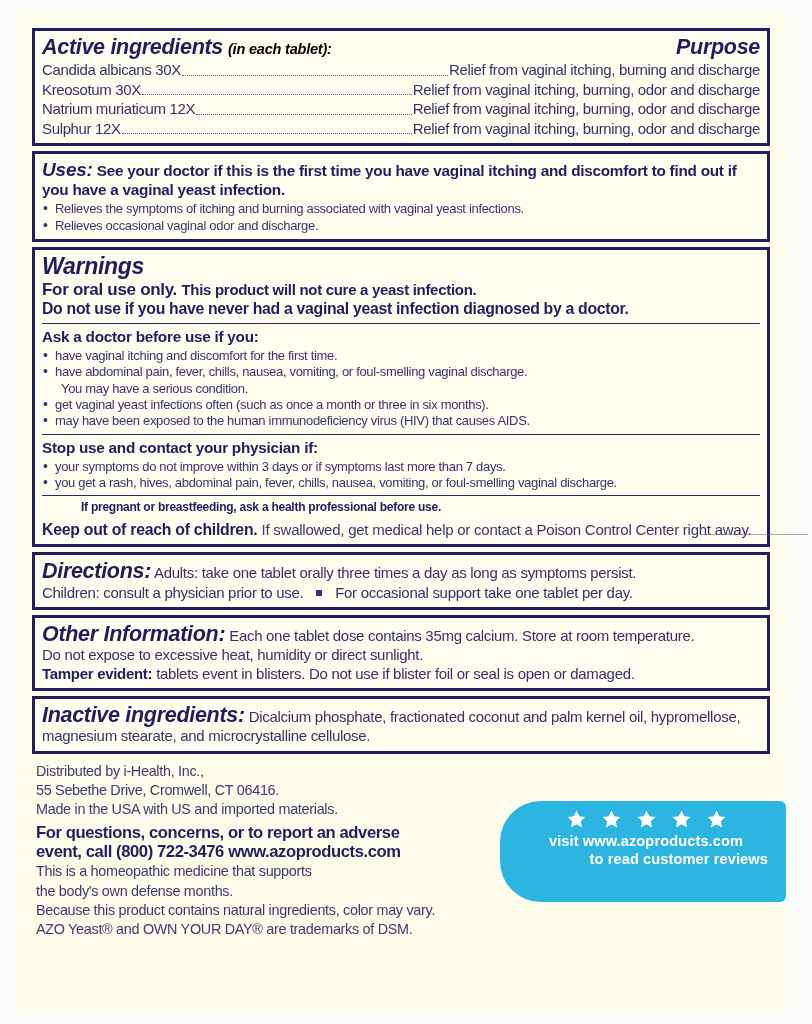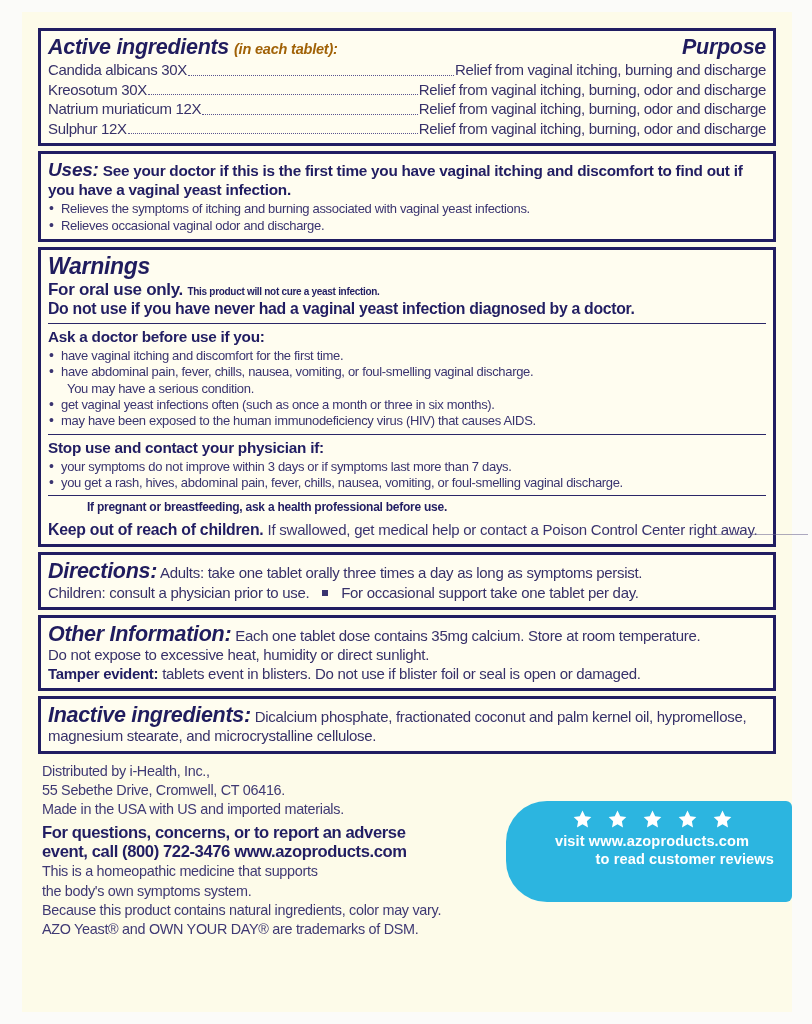--- a/index.html
+++ b/index.html
@@ -18,21 +18,21 @@
   #page {
     position: relative;
     width: 812px;
     height: 1024px;
     background: #fbfbf9;
     box-sizing: border-box;
     overflow: hidden;
   }
   #page-inner {
     position: absolute;
-    left: 22px;
+    left: 16px;
     top: 12px;
     width: 770px;
     height: 1000px;
     background: #fdfbe9;
   }
 
   
   .label {
     position: absolute;
     left: 16px;
@@ -105,21 +105,21 @@
   .hdr-row {
     display: flex;
     align-items: baseline;
     justify-content: space-between;
   }
   .hdr-left { display: flex; align-items: baseline; }
   .hdr-paren {
     font-style: italic;
     font-weight: bold;
     font-size: 14.5px;
-    color: #a16207;
+    color: #000000;
     margin-left: 5px;
     letter-spacing: -0.2px;
   }
 
   
   .ing-row {
     display: flex;
     align-items: flex-end;
     font-size: 15px;
     color: #373169;
@@ -300,21 +300,21 @@
             <span>Relieves occasional vaginal odor and discharge.</span>
           </li>
         </ul>
       </div>
 
       <div class="box">
         <div class="hdr" style="font-size:23px;">Warnings</div>
 
         <p class="runin bold-lg">
           <span class="lead">For oral use only.</span>
-          <span style="font-size:10px;">This product will not cure a yeast infection.</span>
+          <span style="font-size:15px;">This product will not cure a yeast infection.</span>
         </p>
         <p class="runin bold-lg" style="font-size:15.8px;">Do not use if you have never had a vaginal yeast infection diagnosed by a doctor.</p>
 
         <hr class="rule">
 
         <div class="bold">Ask a doctor before use if you:</div>
         <ul class="bl">
           <li>
             <span>have vaginal itching and discomfort for the first time.</span>
           </li>
@@ -407,21 +407,21 @@
         </div>
 
         <div class="foot-text">
           <div class="foot-line">Distributed by i-Health, Inc.,</div>
           <div class="foot-line">55 Sebethe Drive, Cromwell, CT 06416.</div>
           <div class="foot-line">Made in the USA with US and imported materials.</div>
           <div class="gap-sm"></div>
           <div class="foot-bold">For questions, concerns, or to report an adverse</div>
           <div class="foot-bold">event, call (800) 722-3476 www.azoproducts.com</div>
           <div class="foot-line">This is a homeopathic medicine that supports</div>
-          <div class="foot-line">the body's own symptoms system.</div>
+          <div class="foot-line">the body's own defense months.</div>
           <div class="foot-line">Because this product contains natural ingredients, color may vary.</div>
           <div class="foot-line">AZO Yeast® and OWN YOUR DAY® are trademarks of DSM.</div>
         </div>
       </div>
 
     </div>
   </div>
 
   <div class="artifact"></div>
 </div>

